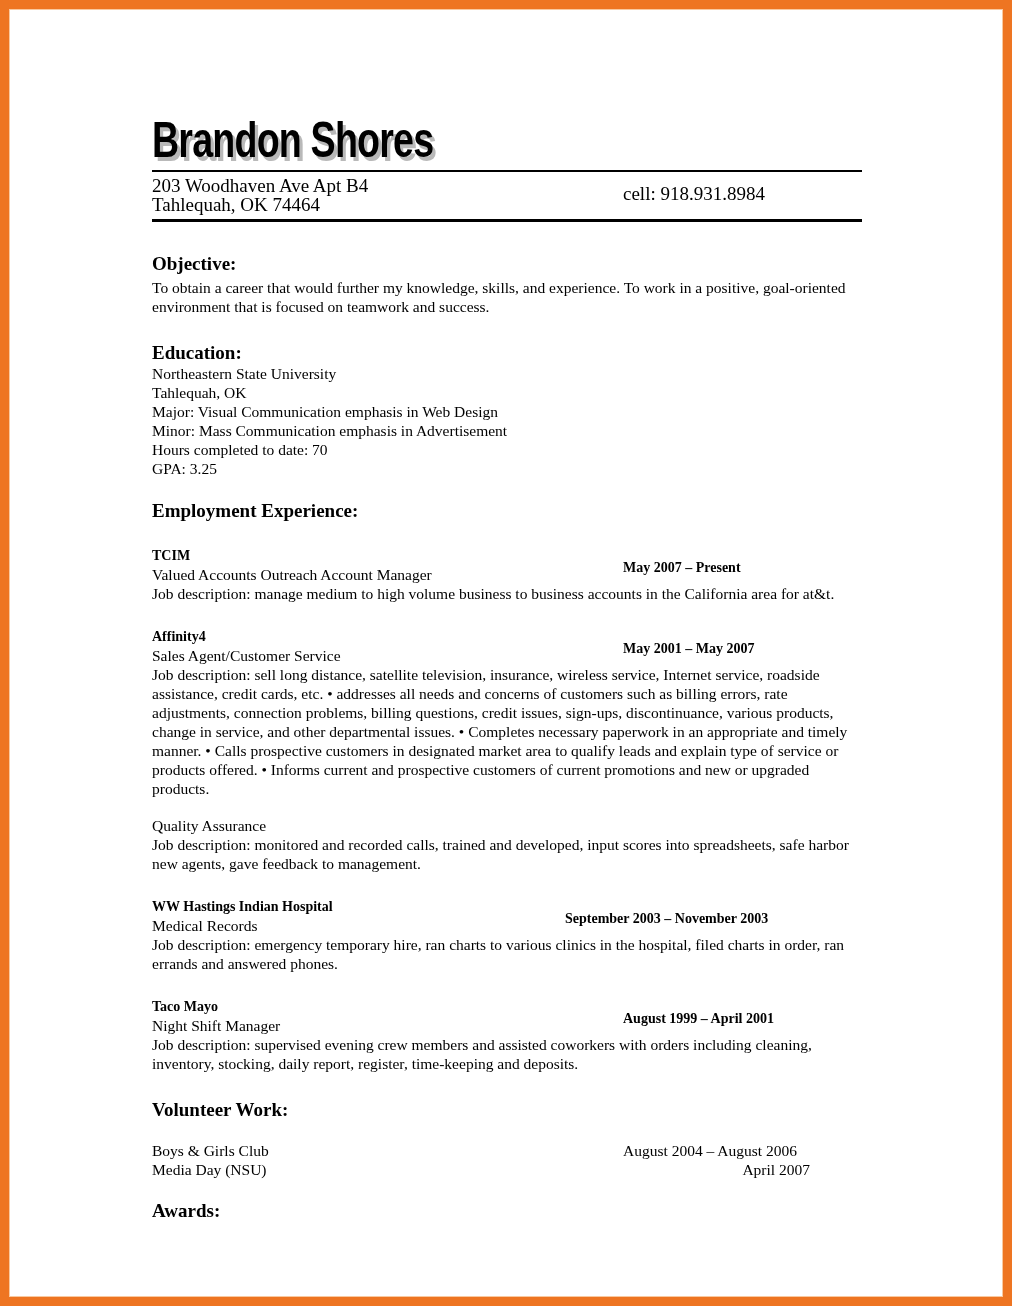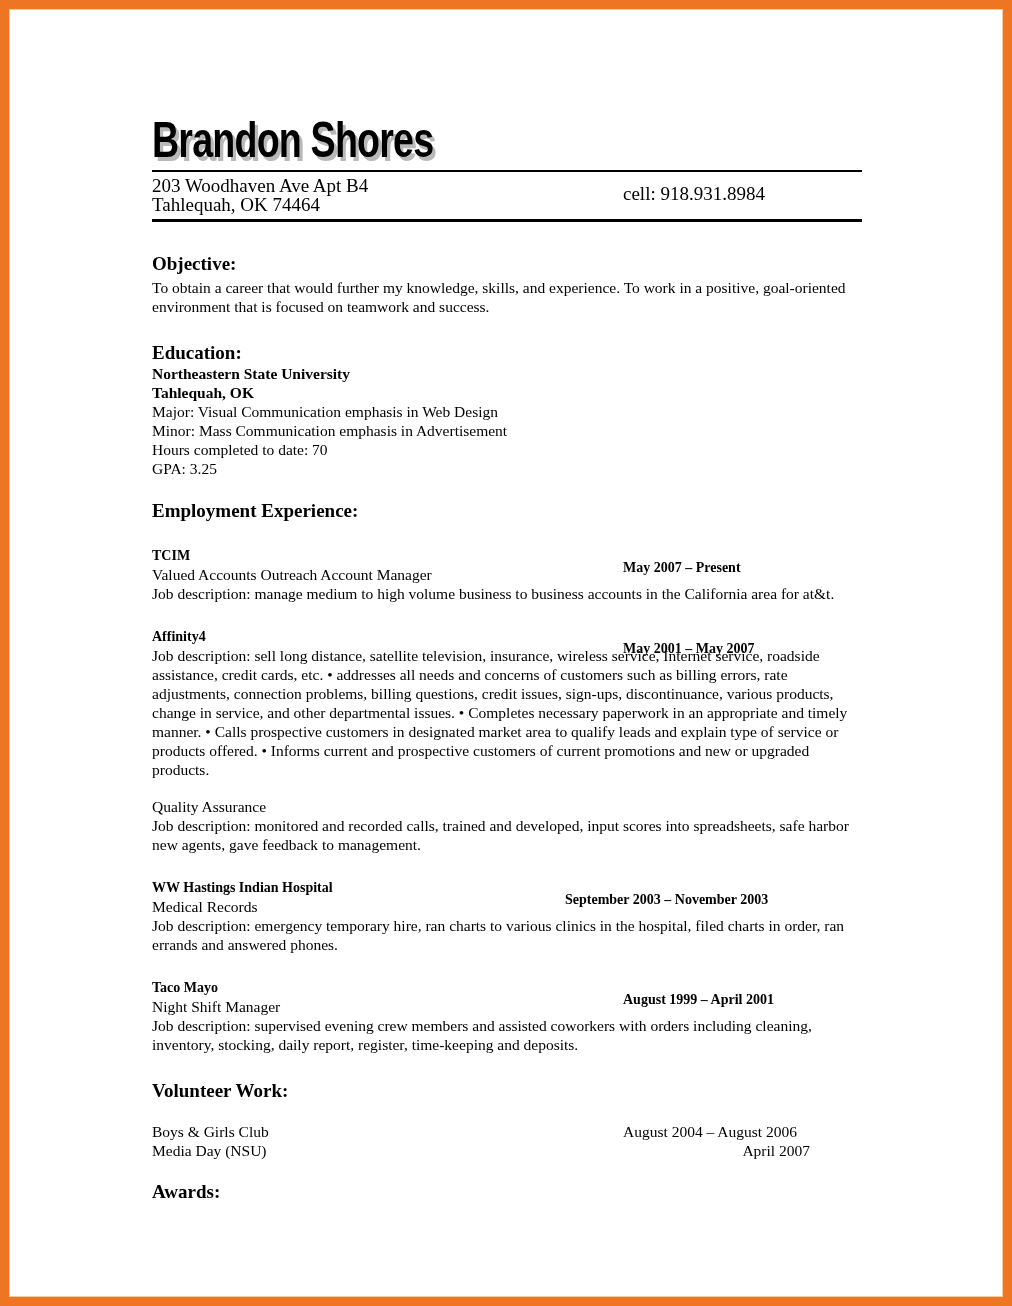--- a/index.html
+++ b/index.html
@@ -65,21 +65,21 @@
   }
   .body-text {
     font-size: 15.5px;
     line-height: 19px;
   }
   .objective-section { margin-top: 31px; }
   .objective-section .body-text { margin-top: 3px; }
 
   .education-section { margin-top: 26px; }
   .education-section .edu-line { font-size: 15.5px; line-height: 19px; }
-  .edu-bold { font-weight: bold; }
+  .edu-bold { font-weight: normal; }
 
   .employment-section { margin-top: 22px; }
 
   .job { position: relative; margin-top: 24px; }
   .job-head { position: relative; font-size: 14px; line-height: 19px; }
   .job-company { font-weight: bold; }
   .job-dates {
     position: absolute;
     left: 471px;
     top: 12px;
@@ -147,20 +147,21 @@
       </div>
       <div class="job-role">Valued Accounts Outreach Account Manager</div>
       <div class="job-desc">Job description: manage medium to high volume business to business accounts in the California area for at&amp;t.</div>
     </div>
 
     <div class="job">
       <div class="job-head">
         <span class="job-company">Affinity4</span>
         <span class="job-dates">May 2001 – May 2007</span>
       </div>
+      <div class="job-role">Sales Agent/Customer Service</div>
       <div class="job-desc">Job description: sell long distance, satellite television, insurance, wireless service, Internet service, roadside assistance, credit cards, etc. • addresses all needs and concerns of customers such as billing errors, rate adjustments, connection problems, billing questions, credit issues, sign-ups, discontinuance, various products, change in service, and other departmental issues. • Completes necessary paperwork in an appropriate and timely manner. • Calls prospective customers in designated market area to qualify leads and explain type of service or products offered. • Informs current and prospective customers of current promotions and new or upgraded products.</div>
       <div class="job-sub">
         <div class="job-role">Quality Assurance</div>
         <div class="job-desc">Job description: monitored and recorded calls, trained and developed, input scores into spreadsheets, safe harbor new agents, gave feedback to management.</div>
       </div>
     </div>
 
     <div class="job">
       <div class="job-head">
         <span class="job-company">WW Hastings Indian Hospital</span>

